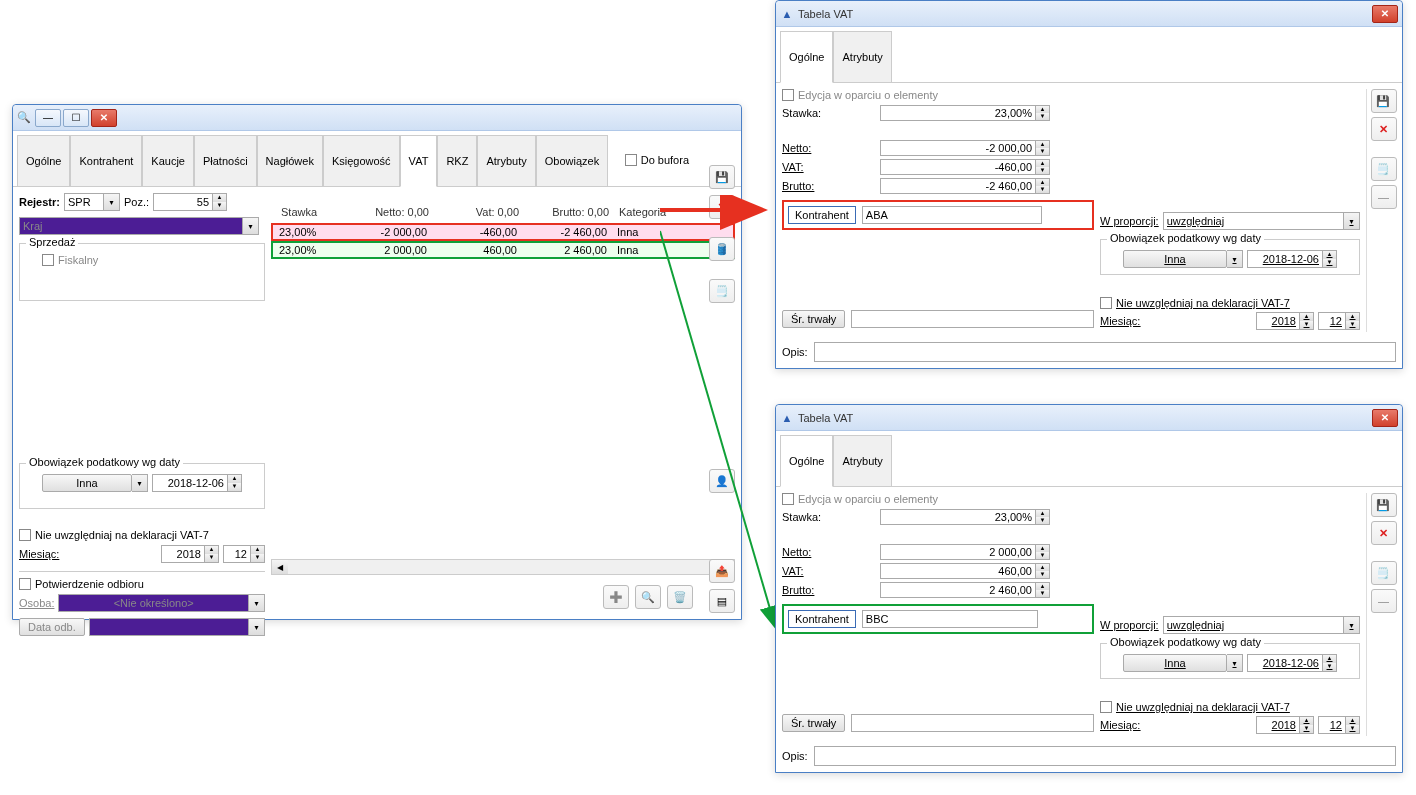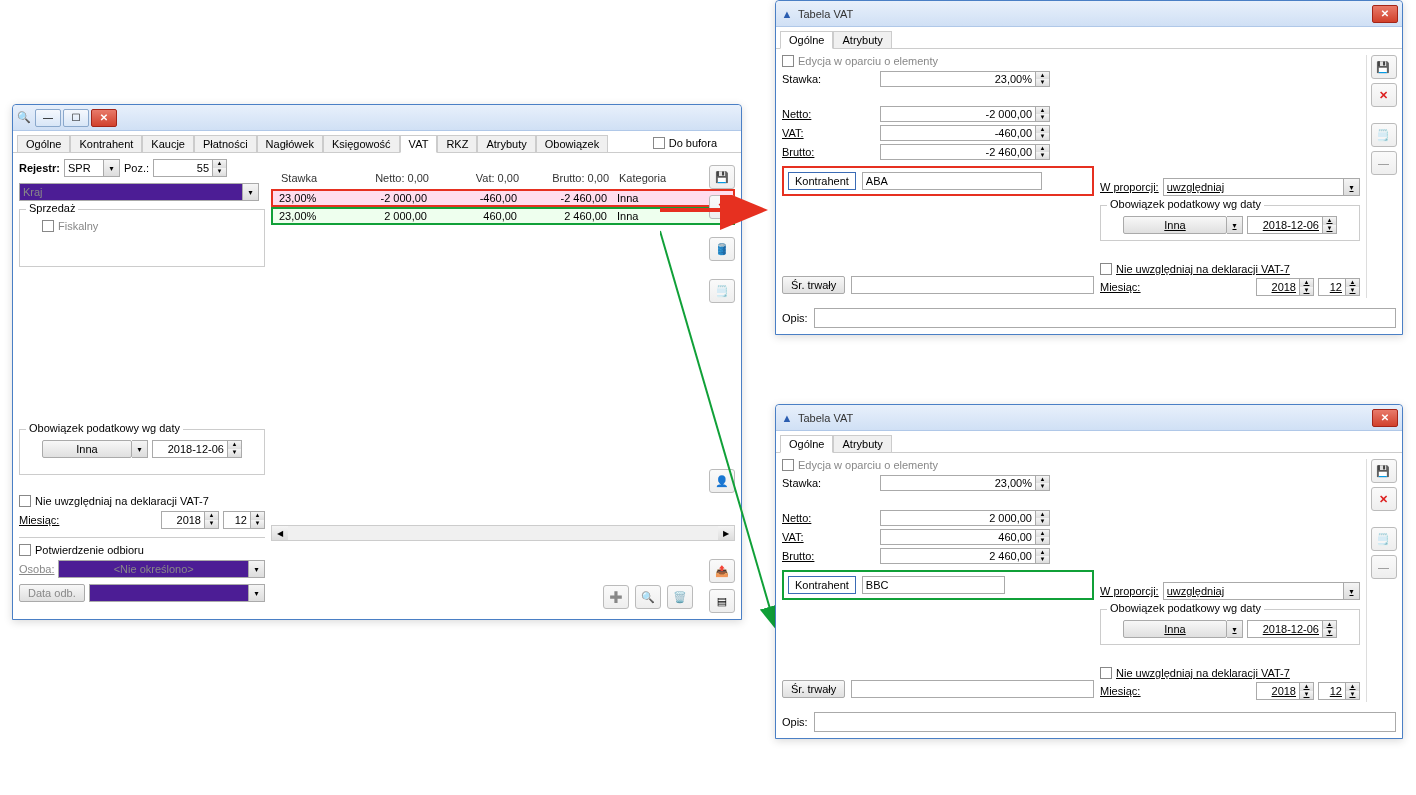--- a/index.html
+++ b/index.html
@@ -48,21 +48,21 @@
       cursor: pointer;
     }
     .winbtn.close {
       background: linear-gradient(#e87a6a, #d1412c);
       border-color: #a32518;
       color: #fff;
       font-weight: bold;
     }
     .tabs { display: flex; border-bottom: 1px solid #ccc; padding: 4px 4px 0; gap: 0; }
     .tab {
-      padding: 2px 8px;
+      padding: 19px 8px;
       border: 1px solid #ccc;
       border-bottom: none;
       background: #f0f0f0;
       cursor: pointer;
       position: relative;
       font-size: 11px;
     }
     .tab.active {
       background: #fff;
       border-bottom: 1px solid #fff;
@@ -233,21 +233,21 @@
     <div class="tab">Kontrahent</div>
     <div class="tab">Kaucje</div>
     <div class="tab">Płatności</div>
     <div class="tab">Nagłówek</div>
     <div class="tab">Księgowość</div>
     <div class="tab active">VAT</div>
     <div class="tab">RKZ</div>
     <div class="tab">Atrybuty</div>
     <div class="tab">Obowiązek</div>
     <div style="flex:1"></div>
-    <div class="checkbox" style="margin-right:20px; margin-bottom:2px;">
+    <div class="checkbox" style="margin-right:48px; margin-bottom:2px;">
       <span class="cb"></span>
         <span>Do bufora</span>
     </div>
   </div>
 
   <div class="body-area">
     <div class="left-panel">
       <div class="field-row">
         <span class="lbl" style="font-weight:bold">Rejestr:</span>
         <div class="combo" style="width:56px;">
@@ -628,21 +628,21 @@
         <div class="vat-spin">
             <input value="2 460,00" style="">
             <div class="sb">
               <div>▲</div>
               <div>▼</div>
             </div>
           </div>
       </div>
       <div class="kontrahent-row green-box" style="margin-top:6px;">
         <button class="kontrahent-btn">Kontrahent</button>
-        <input class="input-box" style="width: 143px;" value="BBC">
+        <input class="input-box" style="width: 176px;" value="BBC">
       </div>
       <div style="height:80px;"></div>
       <div class="vat-row">
         <button class="btn-small">Śr. trwały</button>
         <input class="input-box" style="flex: 1 1 0%; margin-left: 6px;">
       </div>
     </div>
     <div class="vat-right-col">
       <div style="height:120px;"></div>
       <div class="field-row">

